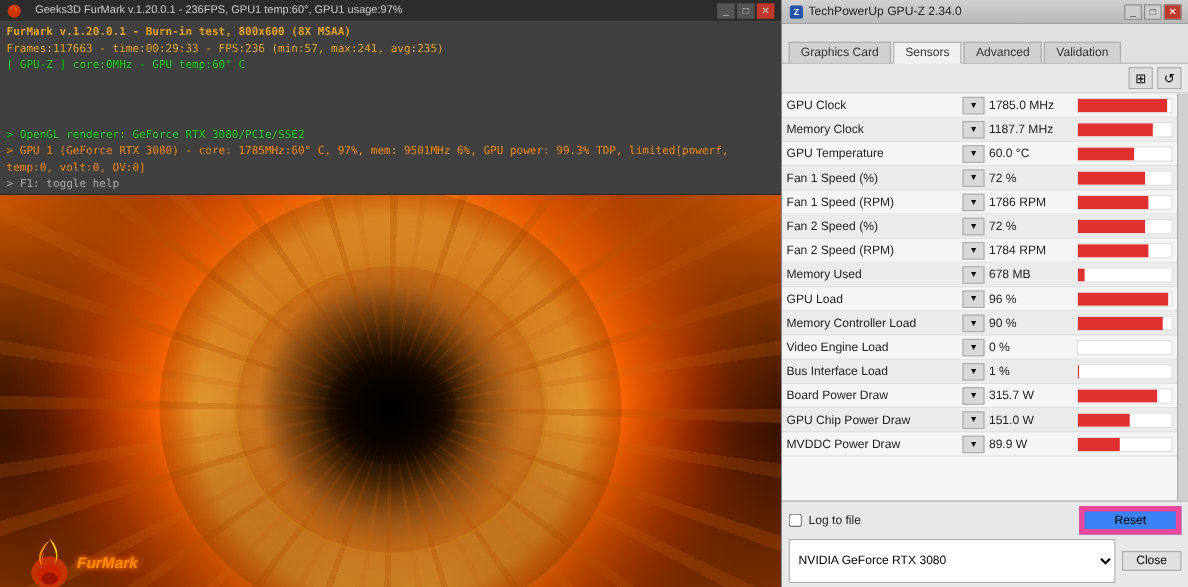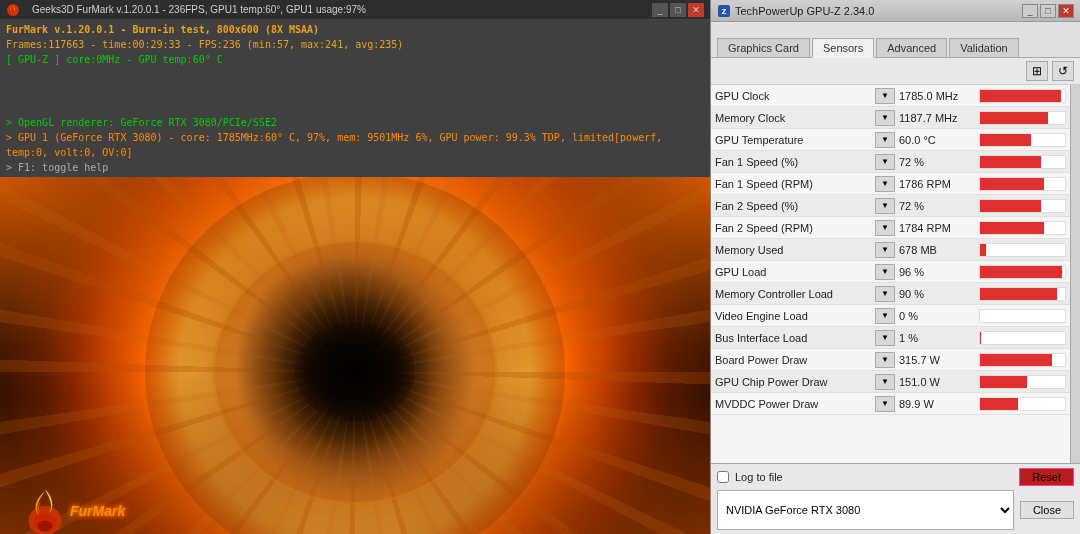--- a/index.html
+++ b/index.html
@@ -361,23 +361,23 @@
       height: 12px;
     }
 
     .log-label {
       font-size: 11px;
       color: #222;
     }
 
     .reset-btn {
       margin-left: auto;
-      padding: 2px 12px;
-      background: #b91c1c;
-      border: 1px solid #ec4899;
+      padding: 2px 27px;
+      background: #3b82f6;
+      border: 5px solid #ec4899;
       font-size: 11px;
       cursor: pointer;
     }
 
     .gpu-select-row {
       display: flex;
       gap: 6px;
       align-items: center;
     }
 

